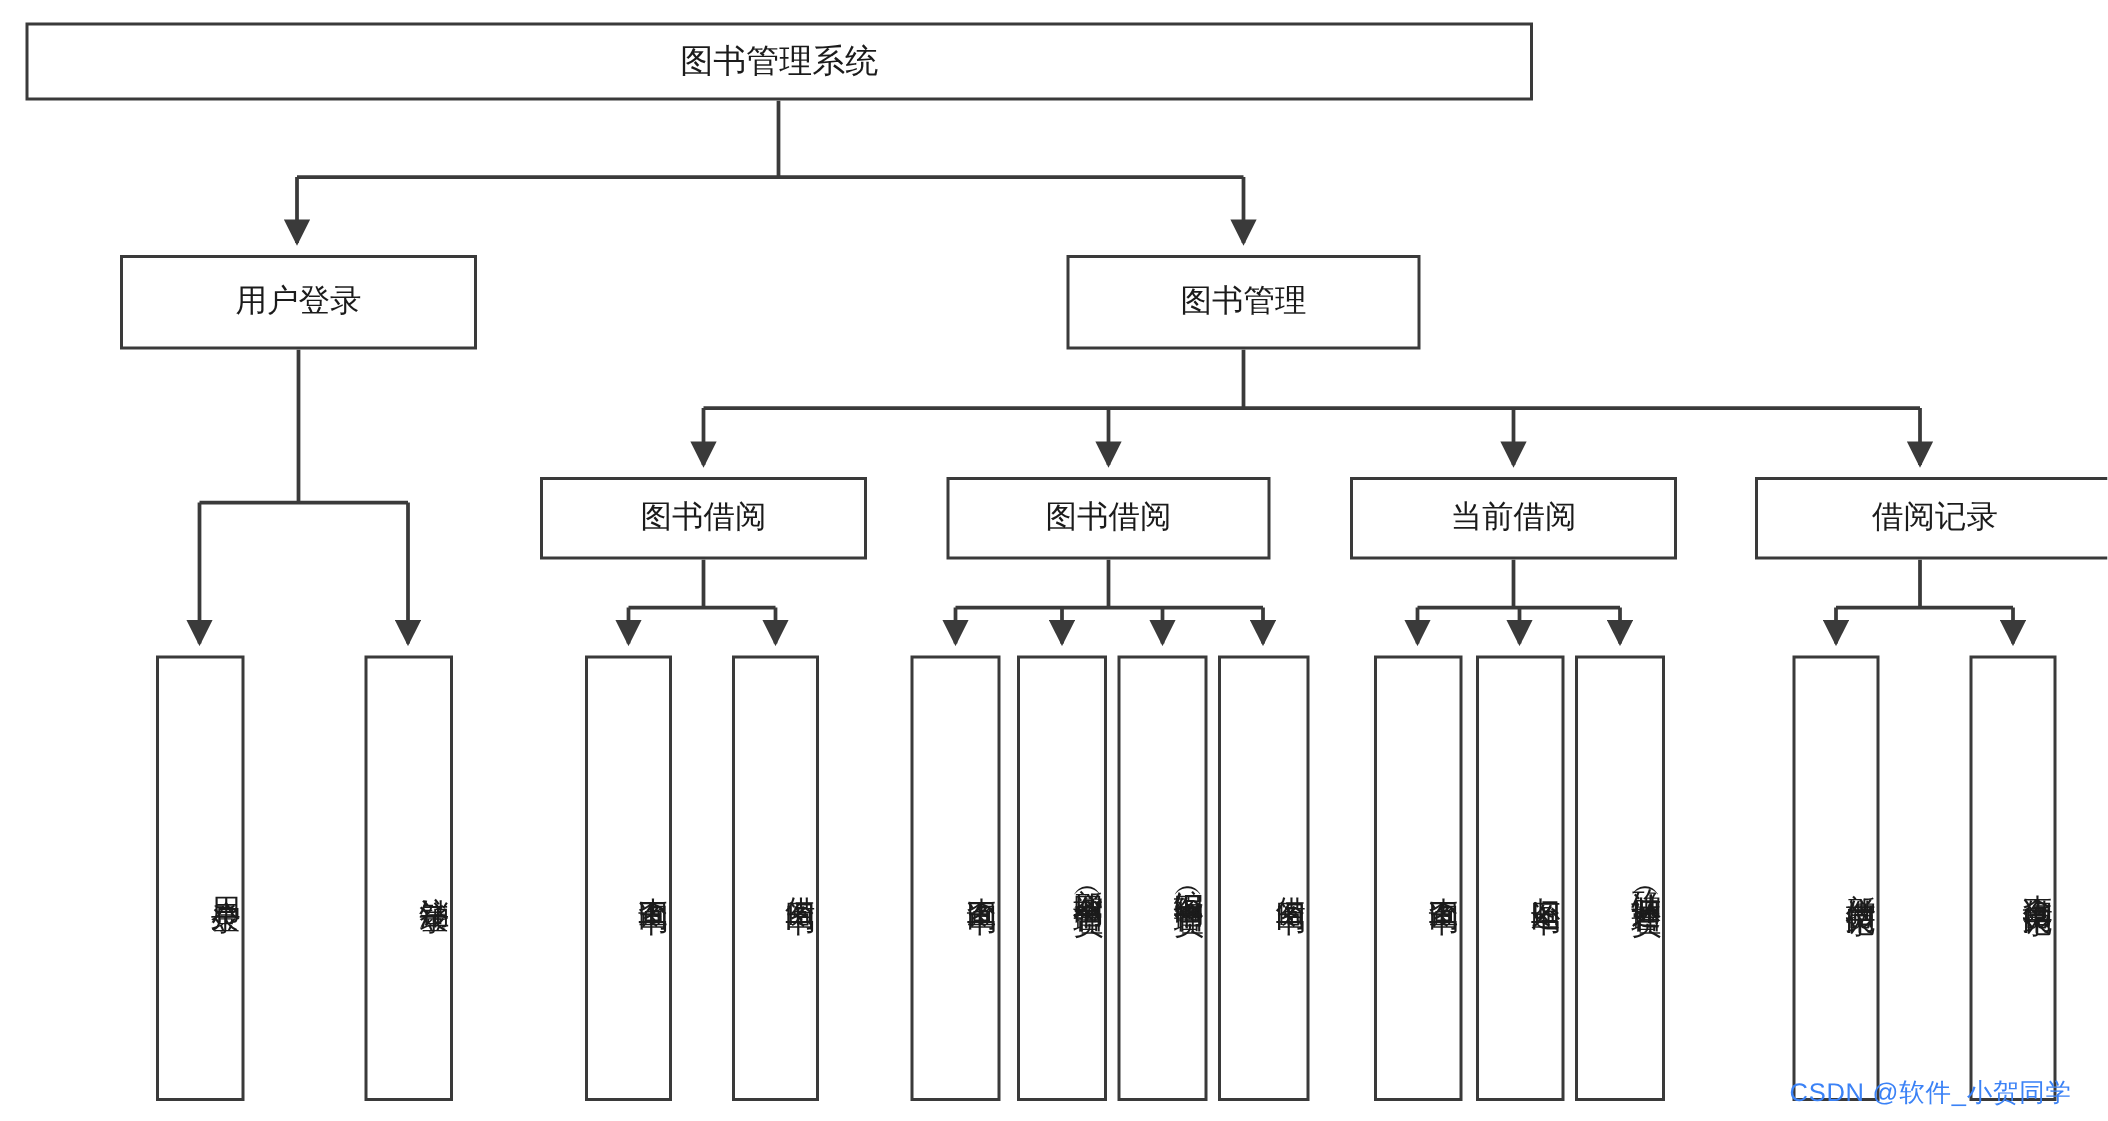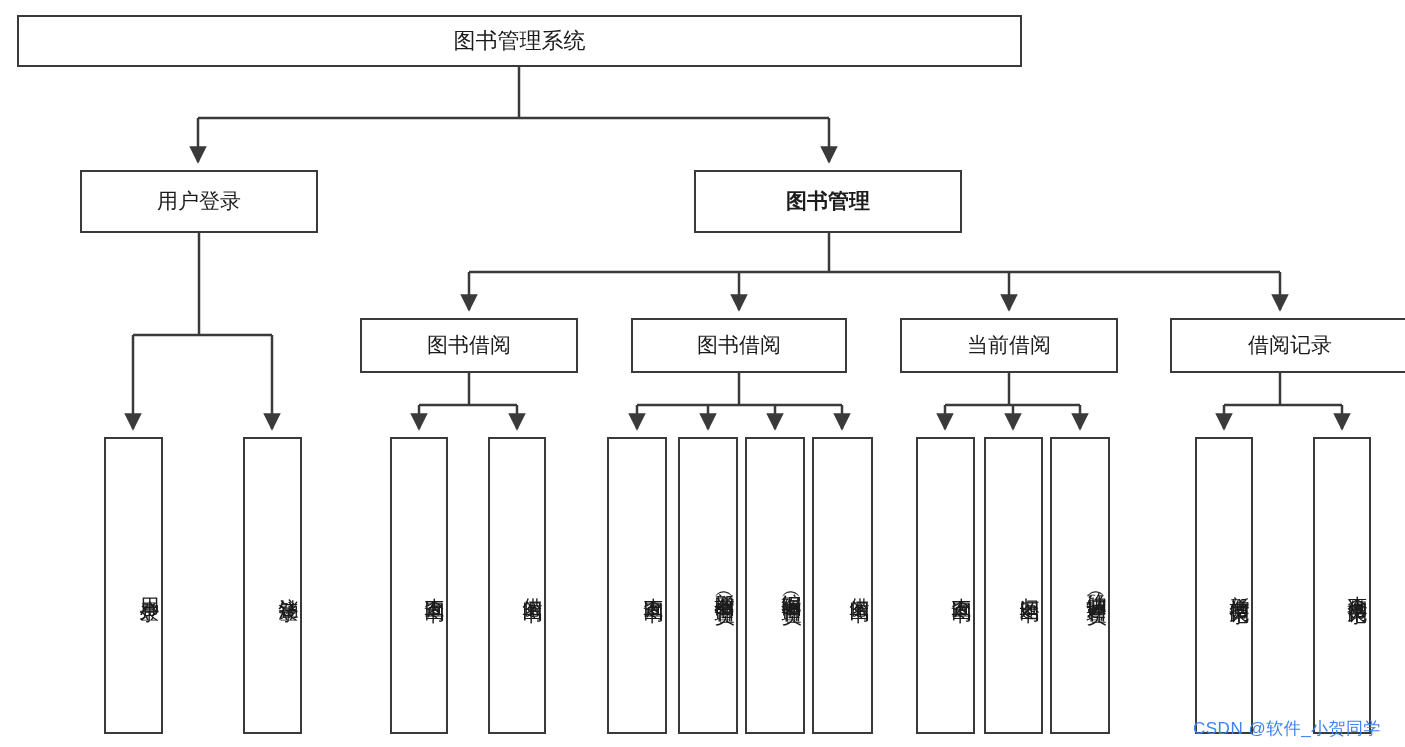--- a/index.html
+++ b/index.html
@@ -121,21 +121,21 @@
     </g>
   </svg>
 
   <div class="node root h" style="left: 17px; top: 15px; width: 1005px; height: 52px;">
     <span>图书管理系统</span>
   </div>
 
   <div class="node h" style="left: 80px; top: 170px; width: 238px; height: 63px;">
     <span>用户登录</span>
   </div>
-  <div class="node h" style="left: 694px; top: 170px; width: 268px; height: 63px; font-weight: bold;">
+  <div class="node h" style="left: 711px; top: 170px; width: 236px; height: 63px;">
     <span>图书管理</span>
   </div>
 
   <div class="node h" style="left: 360px; top: 318px; width: 218px; height: 55px;">
     <span>图书借阅</span>
   </div>
   <div class="node h" style="left: 900px; top: 318px; width: 218px; height: 55px;">
     <span>当前借阅</span>
   </div>
   <div class="node h" style="left: 631px; top: 318px; width: 216px; height: 55px;">

